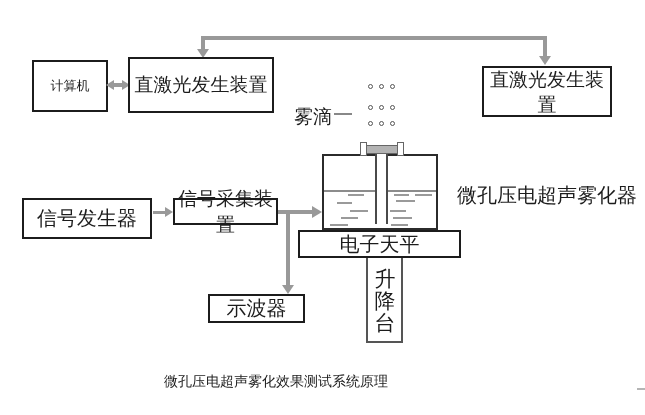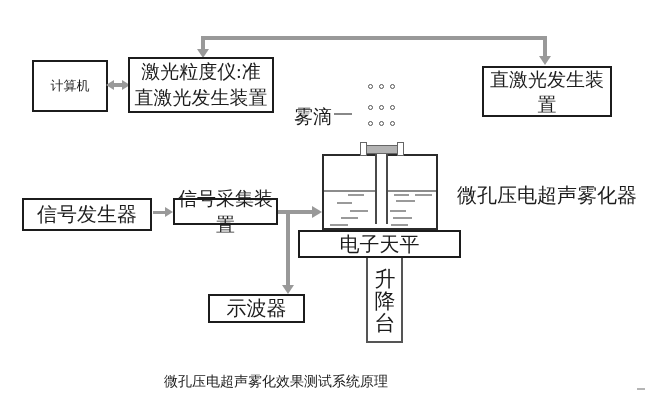--- a/index.html
+++ b/index.html
@@ -34,21 +34,20 @@
 
 <div class="box" style="left:32px;top:60px;width:76px;height:52px;font-size:13px;">
   <span>计算机</span>
 </div>
 <div class="ln" style="left:113px;top:83px;width:14px;height:4px;"></div>
 <div class="ah ah-left" style="left:106px;top:80px;"></div>
 <div class="ah ah-right-sm" style="left:122px;top:80px;"></div>
 
 <div class="box two-line" style="left:128px;top:57px;width:146px;height:56px;">
   <div>
-    <span style="display:block;">激光粒度仪:准</span>
     <span style="display:block;">直激光发生装置</span>
   </div>
 </div>
 
 <div class="box two-line" style="left:482px;top:66px;width:130px;height:51px;line-height:25px;">
   <div>
     <span style="display:block;">直激光发生装置</span>
   </div>
 </div>
 
@@ -79,21 +78,21 @@
 <div class="dash" style="left:393px;top:217px;width:19px;"></div>
 <div class="dash" style="left:391px;top:224px;width:17px;"></div>
 
 <div style="position:absolute;left:375px;top:152px;width:13px;height:72px;background:#ffffff;border-left:2px solid #4a4a4a;border-right:2px solid #4a4a4a;box-sizing:border-box;"></div>
 <div style="position:absolute;left:366px;top:145px;width:32px;height:9px;background:#b3b3b3;border:1px solid #666666;box-sizing:border-box;"></div>
 <div style="position:absolute;left:360px;top:142px;width:7px;height:14px;background:#ffffff;border:1px solid #666666;box-sizing:border-box;"></div>
 <div style="position:absolute;left:397px;top:142px;width:7px;height:14px;background:#ffffff;border:1px solid #666666;box-sizing:border-box;"></div>
 
 <div class="label" style="left:457px;top:182px;font-size:20px;">微孔压电超声雾化器</div>
 
-<div class="box" style="left:22px;top:198px;width:130px;height:33px;font-size:20px;">
+<div class="box" style="left:22px;top:198px;width:130px;height:41px;font-size:20px;">
   <span>信号发生器</span>
 </div>
 <div class="ln" style="left:153px;top:211px;width:13px;height:3px;"></div>
 <div class="ah ah-right-sm" style="left:165px;top:207px;"></div>
 
 <div class="box" style="left:173px;top:198px;width:105px;height:27px;font-size:19px;">
   <span>信号采集装置</span>
 </div>
 <div class="ln" style="left:278px;top:210px;width:34px;height:4px;"></div>
 <div class="ah ah-right" style="left:312px;top:206px;"></div>

